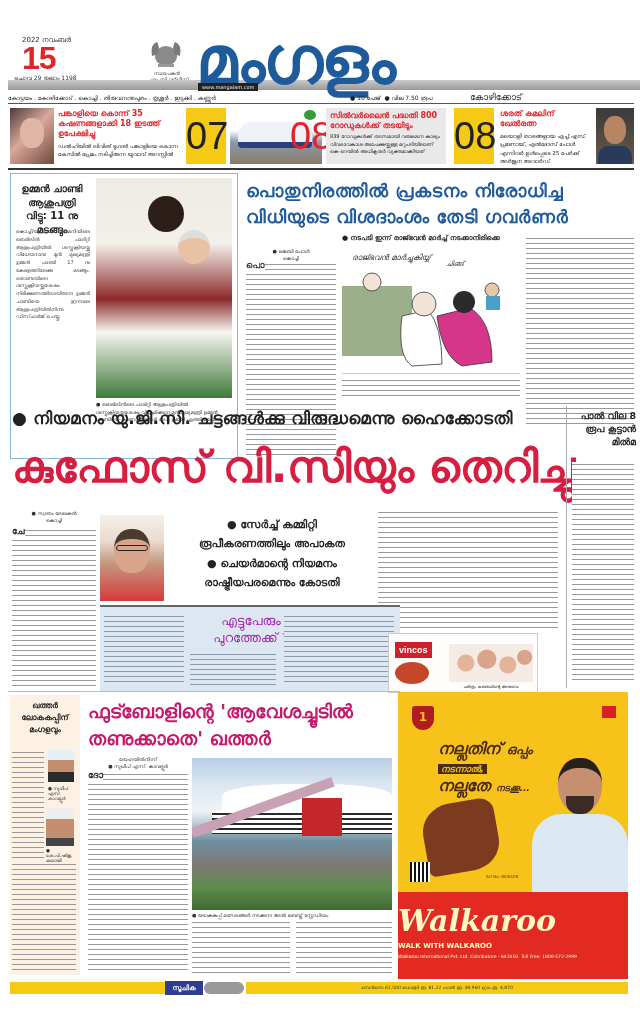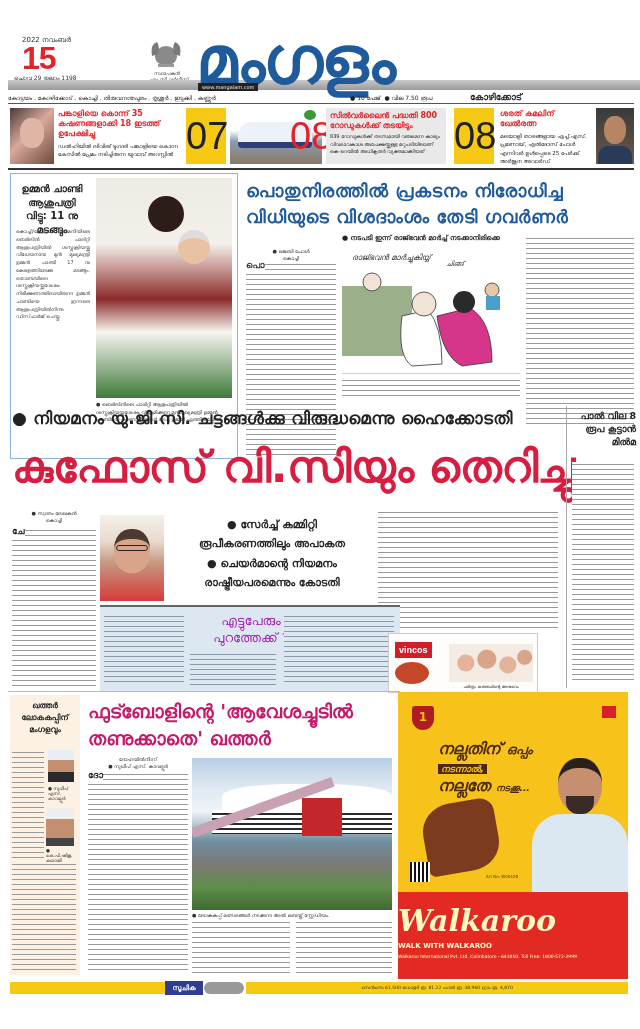--- a/index.html
+++ b/index.html
@@ -11,21 +11,21 @@
   .date-year { left: 22px; top: 36px; font-size: 7px; color: #333; }
   .date-day { left: 22px; top: 42px; font-size: 32px; font-weight: bold; color: #e0242a; font-family: "Liberation Sans", sans-serif; line-height: 1; letter-spacing: -1px; }
   .date-ml { left: 14px; top: 74px; font-size: 6px; color: #333; }
   .emblem { left: 148px; top: 38px; width: 36px; height: 30px; }
   .emblem-txt { left: 150px; top: 70px; font-size: 5px; color: #444; text-align: center; width: 34px; line-height: 1.2; }
   .logo { left: 196px; top: 28px; font-size: 66px; font-weight: bold; color: #1f5a9a; font-family: "DejaVu Sans", sans-serif; letter-spacing: -2px; line-height: 1; }
   .grey-band { left: 8px; top: 80px; width: 632px; height: 10px; background: linear-gradient(#c9c9c9, #9a9a9a); }
   .url-box { left: 198px; top: 83px; background: #222; color: #eee; font-size: 5px; padding: 1px 4px; }
   .editions { left: 8px; top: 94px; font-size: 6px; color: #222; }
   .pages-price { left: 350px; top: 94px; font-size: 6px; color: #222; }
-  .edition-city { left: 470px; top: 92px; font-size: 9px; font-weight: bold; color: #222; }
+  .edition-city { left: 470px; top: 92px; font-size: 9px; font-weight: normal; color: #222; }
   .rule { background: #555; }
   .t-photo { background: linear-gradient(135deg,#4a3a3a,#d9a89b 45%,#6b4a3e); }
   .t-num { background: #f6c915; color: #222; font-family: "Liberation Sans", sans-serif; font-size: 38px; text-align: center; line-height: 56px; }
   .t-head { color: #e0242a; font-weight: bold; font-size: 8px; line-height: 1.25; }
   .t-body { color: #222; font-size: 5.5px; line-height: 1.5; }
 
   
   .ob-box { left: 10px; top: 173px; width: 228px; height: 286px; border: 1px solid #8bb4d8; }
   .ob-head { left: 20px; top: 182px; width: 64px; text-align: center; font-weight: bold; font-size: 10px; line-height: 1.35; color: #222; }
   .ob-photo { left: 96px; top: 178px; width: 136px; height: 220px; background: linear-gradient(180deg,#eeeae4 0%,#f3efe9 30%,#8b2a2a 55%,#f7f5f0 70%,#3f7a3a 100%); }

